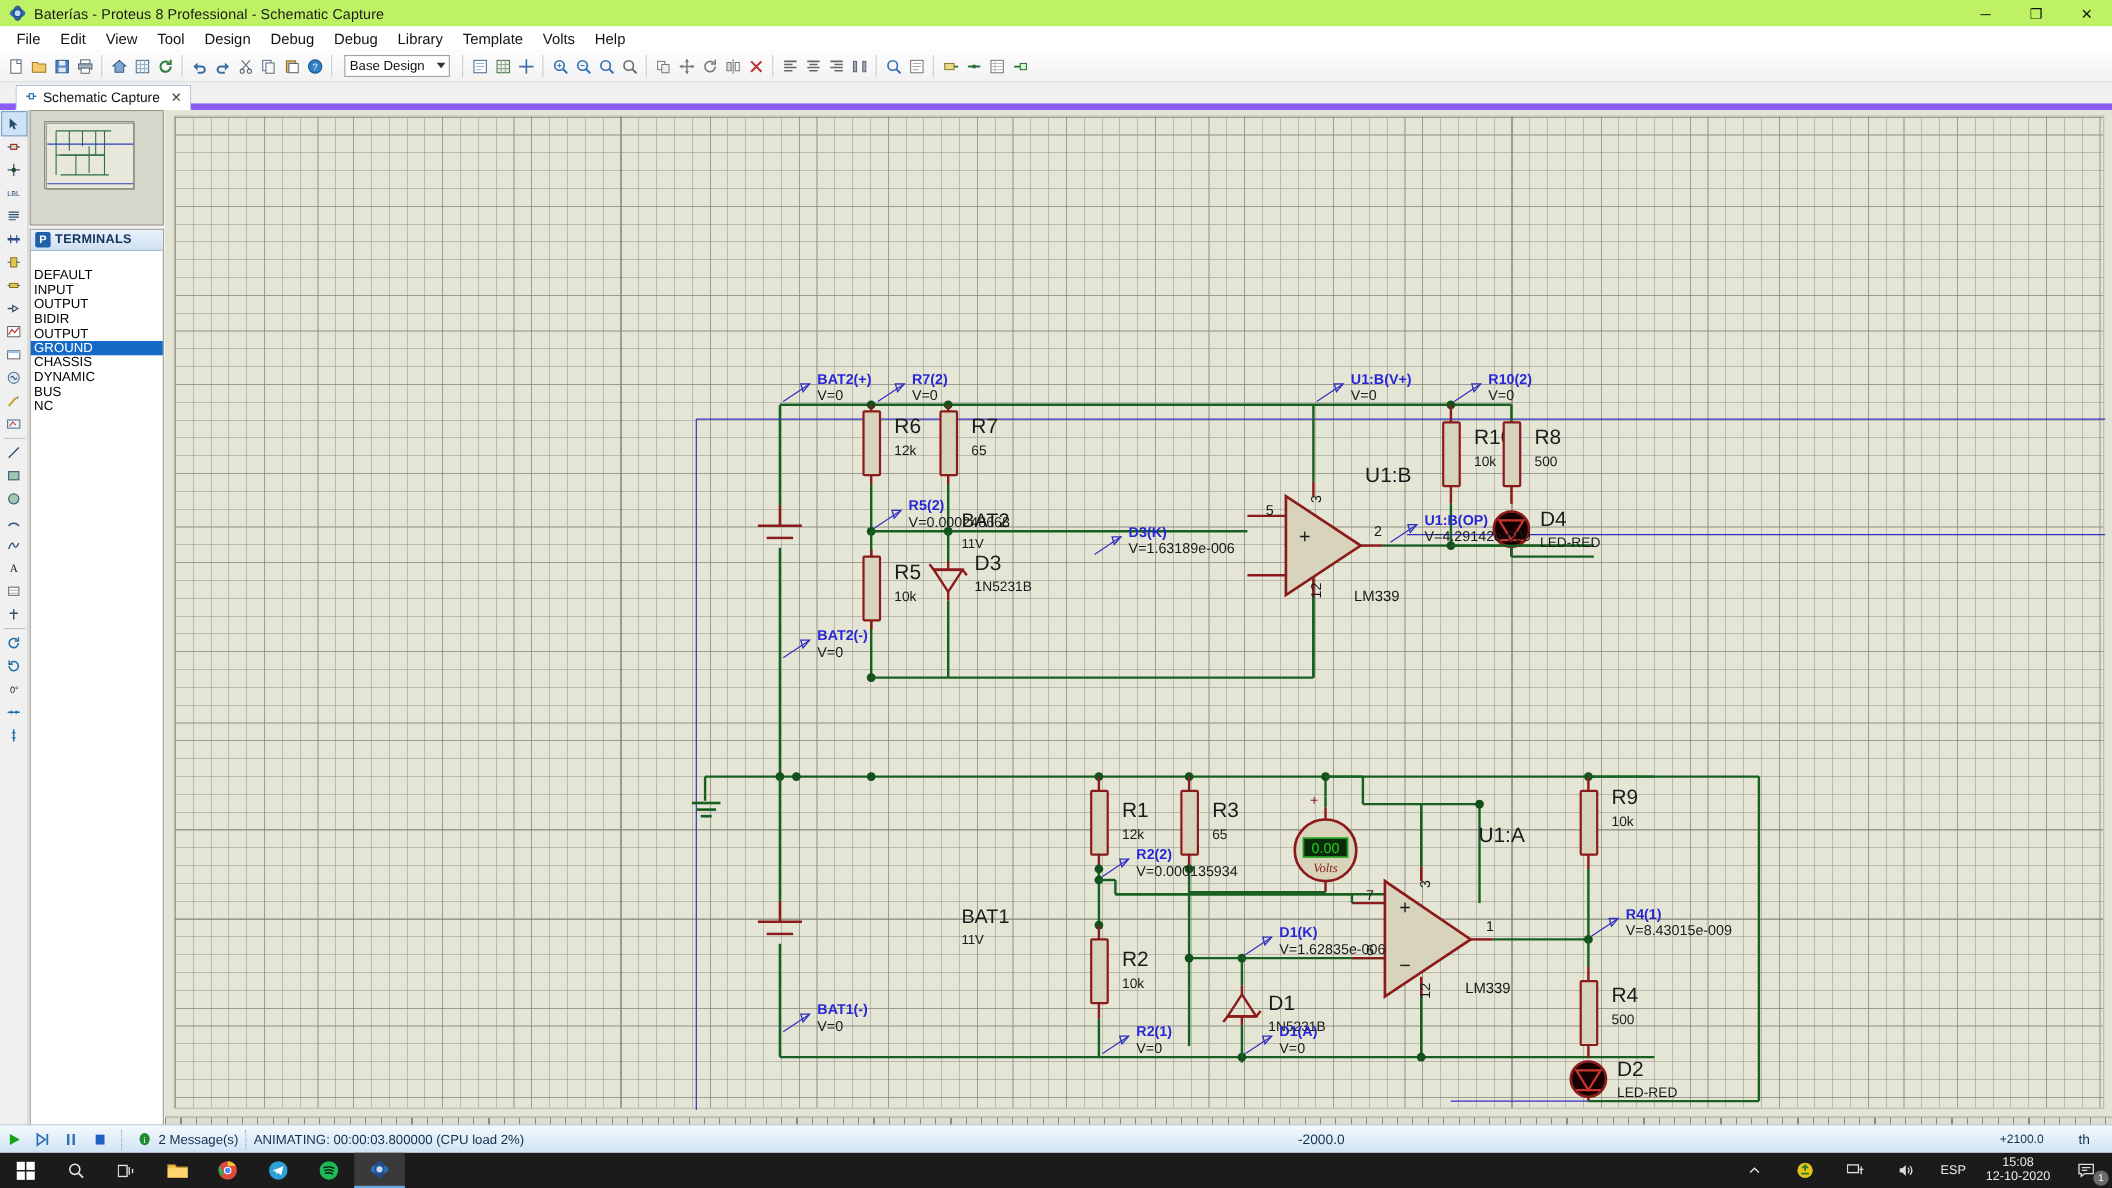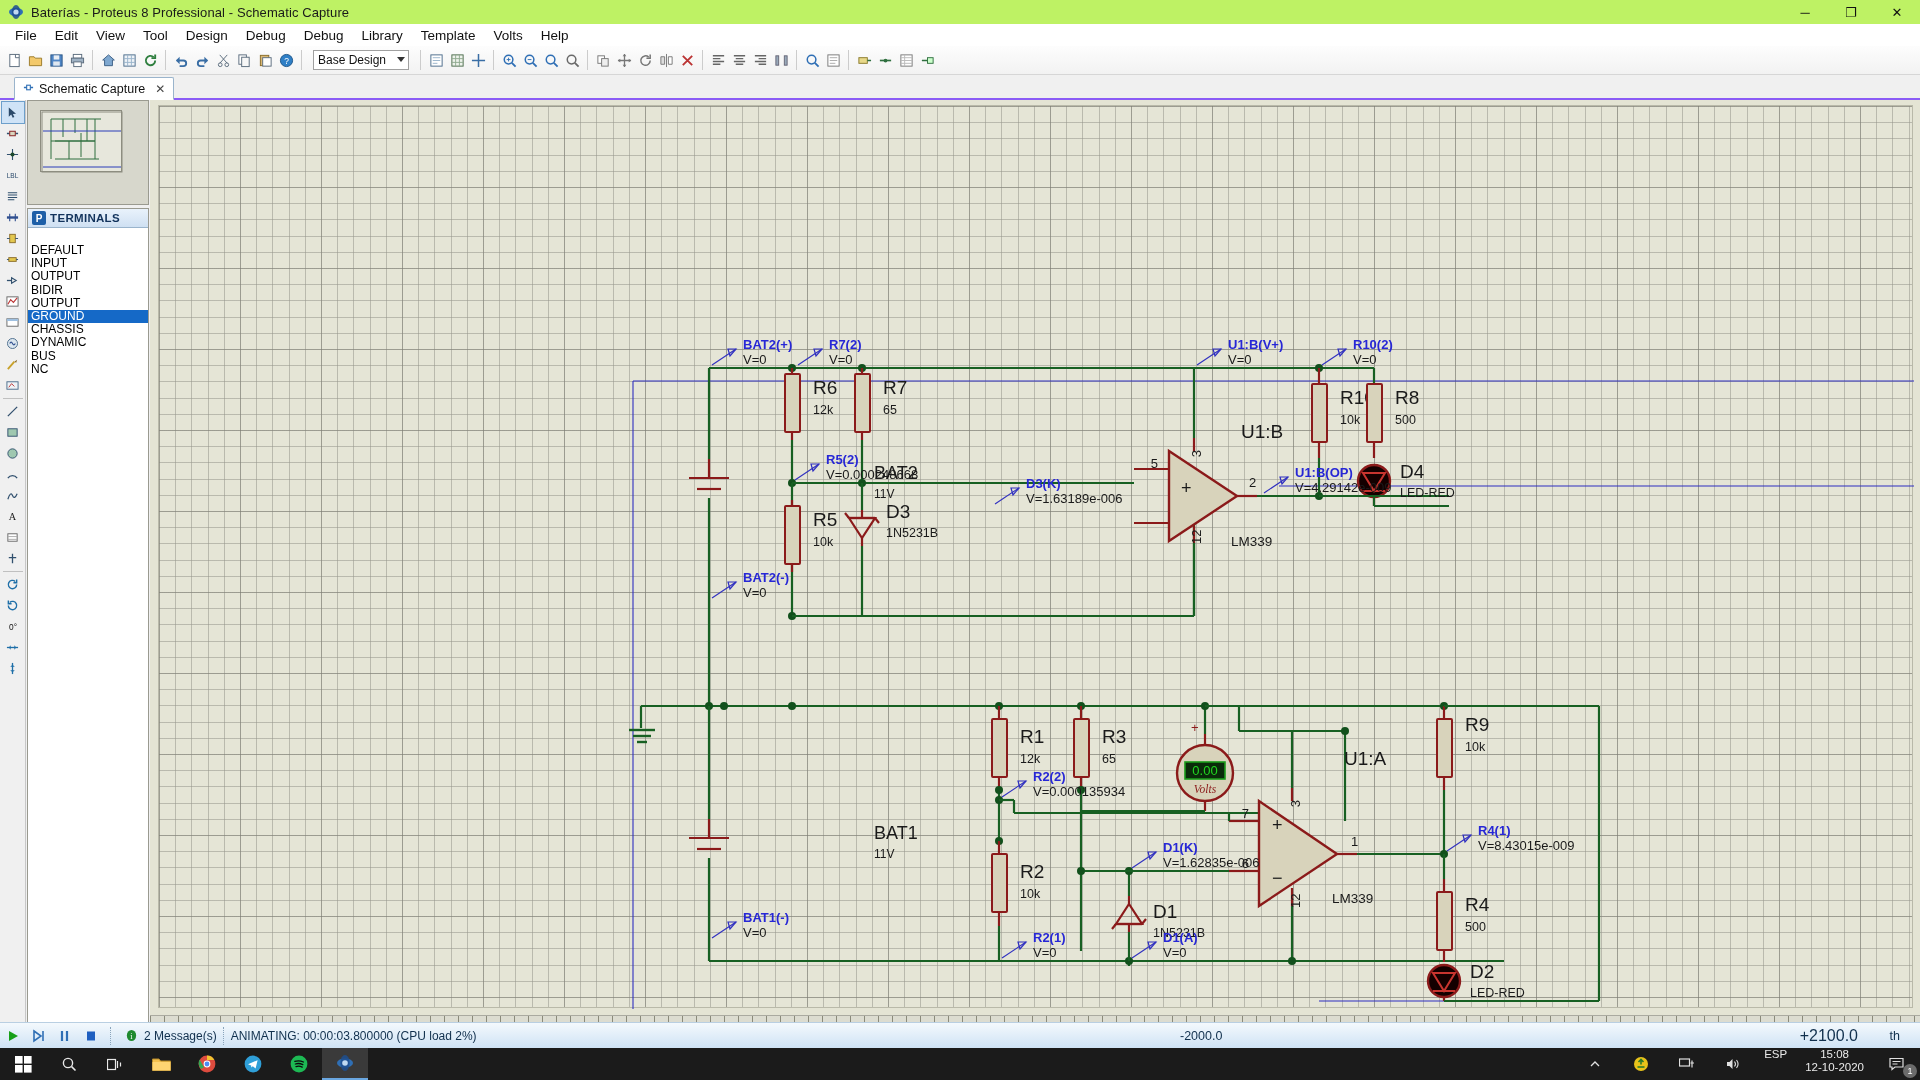--- a/index.html
+++ b/index.html
@@ -43,21 +43,21 @@
     height:20px; width:96px; margin:0 6px; background:#fff;
     border:1px solid #a0a0a0; font-size:12px; display:flex; align-items:center;
     padding-left:4px; color:#111; position:relative;
   }
   .tbsel .arw{ position:absolute; right:3px; top:6px; width:0;height:0;
      border-left:4px solid transparent;border-right:4px solid transparent;border-top:5px solid #333;}
 
   
   .tabstrip{
     position:absolute; left:0; top:75px; width:1920px; height:25px;
-    background:#f0f0f0; border-bottom:2px solid #8b5cf6;
+    background:#f0f0f0; border-bottom:6px solid #8b5cf6;
   }
   .tab{
     position:absolute; left:14px; top:2px; height:23px;
     background:#ffffff; border:1px solid #9ab4cc; border-bottom:1px solid #ffffff;
     display:flex; align-items:center; padding:0 8px; font-size:12.5px; color:#111;
     border-radius:2px 2px 0 0;
   }
   .tab .tic{ margin-right:5px; color:#3a6ea5; font-size:11px;}
   .tab .tclose{ margin-left:10px; font-size:12px; color:#444;}
 
@@ -136,30 +136,30 @@
   .statusbar{
     position:absolute; left:0; top:1022px; width:1920px; height:26px;
     background:linear-gradient(#f4f9fd,#cfe3f5);
     border-top:1px solid #b9cfe2;
     display:flex; align-items:center;
   }
   .sbbtn{ width:26px;height:22px;display:flex;align-items:center;justify-content:center;}
   .sbsep{ width:2px;height:18px;border-left:1px dotted #8aa4bb; margin:0 6px;}
   .sbtext{ font-size:12px;color:#11304d; }
   .sbcoord{ position:absolute; left:1180px; font-size:12.5px; color:#11304d;}
-  .sbcoord2{ position:absolute; right:62px; font-size:16px; color:#11304d;}
+  .sbcoord2{ position:absolute; right:62px; font-size:11px; color:#11304d;}
   .sbth{ position:absolute; right:20px; font-size:12.5px; color:#11304d;}
 
   
   .taskbar{
     position:absolute; left:0; top:1048px; width:1920px; height:32px;
     background:#1b1b1b; display:flex; align-items:center;
   }
   .tbi{ width:46px;height:32px;display:flex;align-items:center;justify-content:center;}
-  .tray{ position:absolute; right:0; top:0; height:32px; display:flex; }
+  .tray{ position:absolute; right:0; top:0; height:32px; display:flex; align-items:center;}
   .traytxt{ color:#e9e9e9; font-size:11.5px; padding:0 8px; }
   .clock{ color:#e9e9e9; font-size:11.5px; text-align:center; line-height:13px; padding:0 10px;}
 
   
   .noselect{user-select:none;}
 </style>
 </head>
 <body>
 
 <div id="app" class="noselect">

